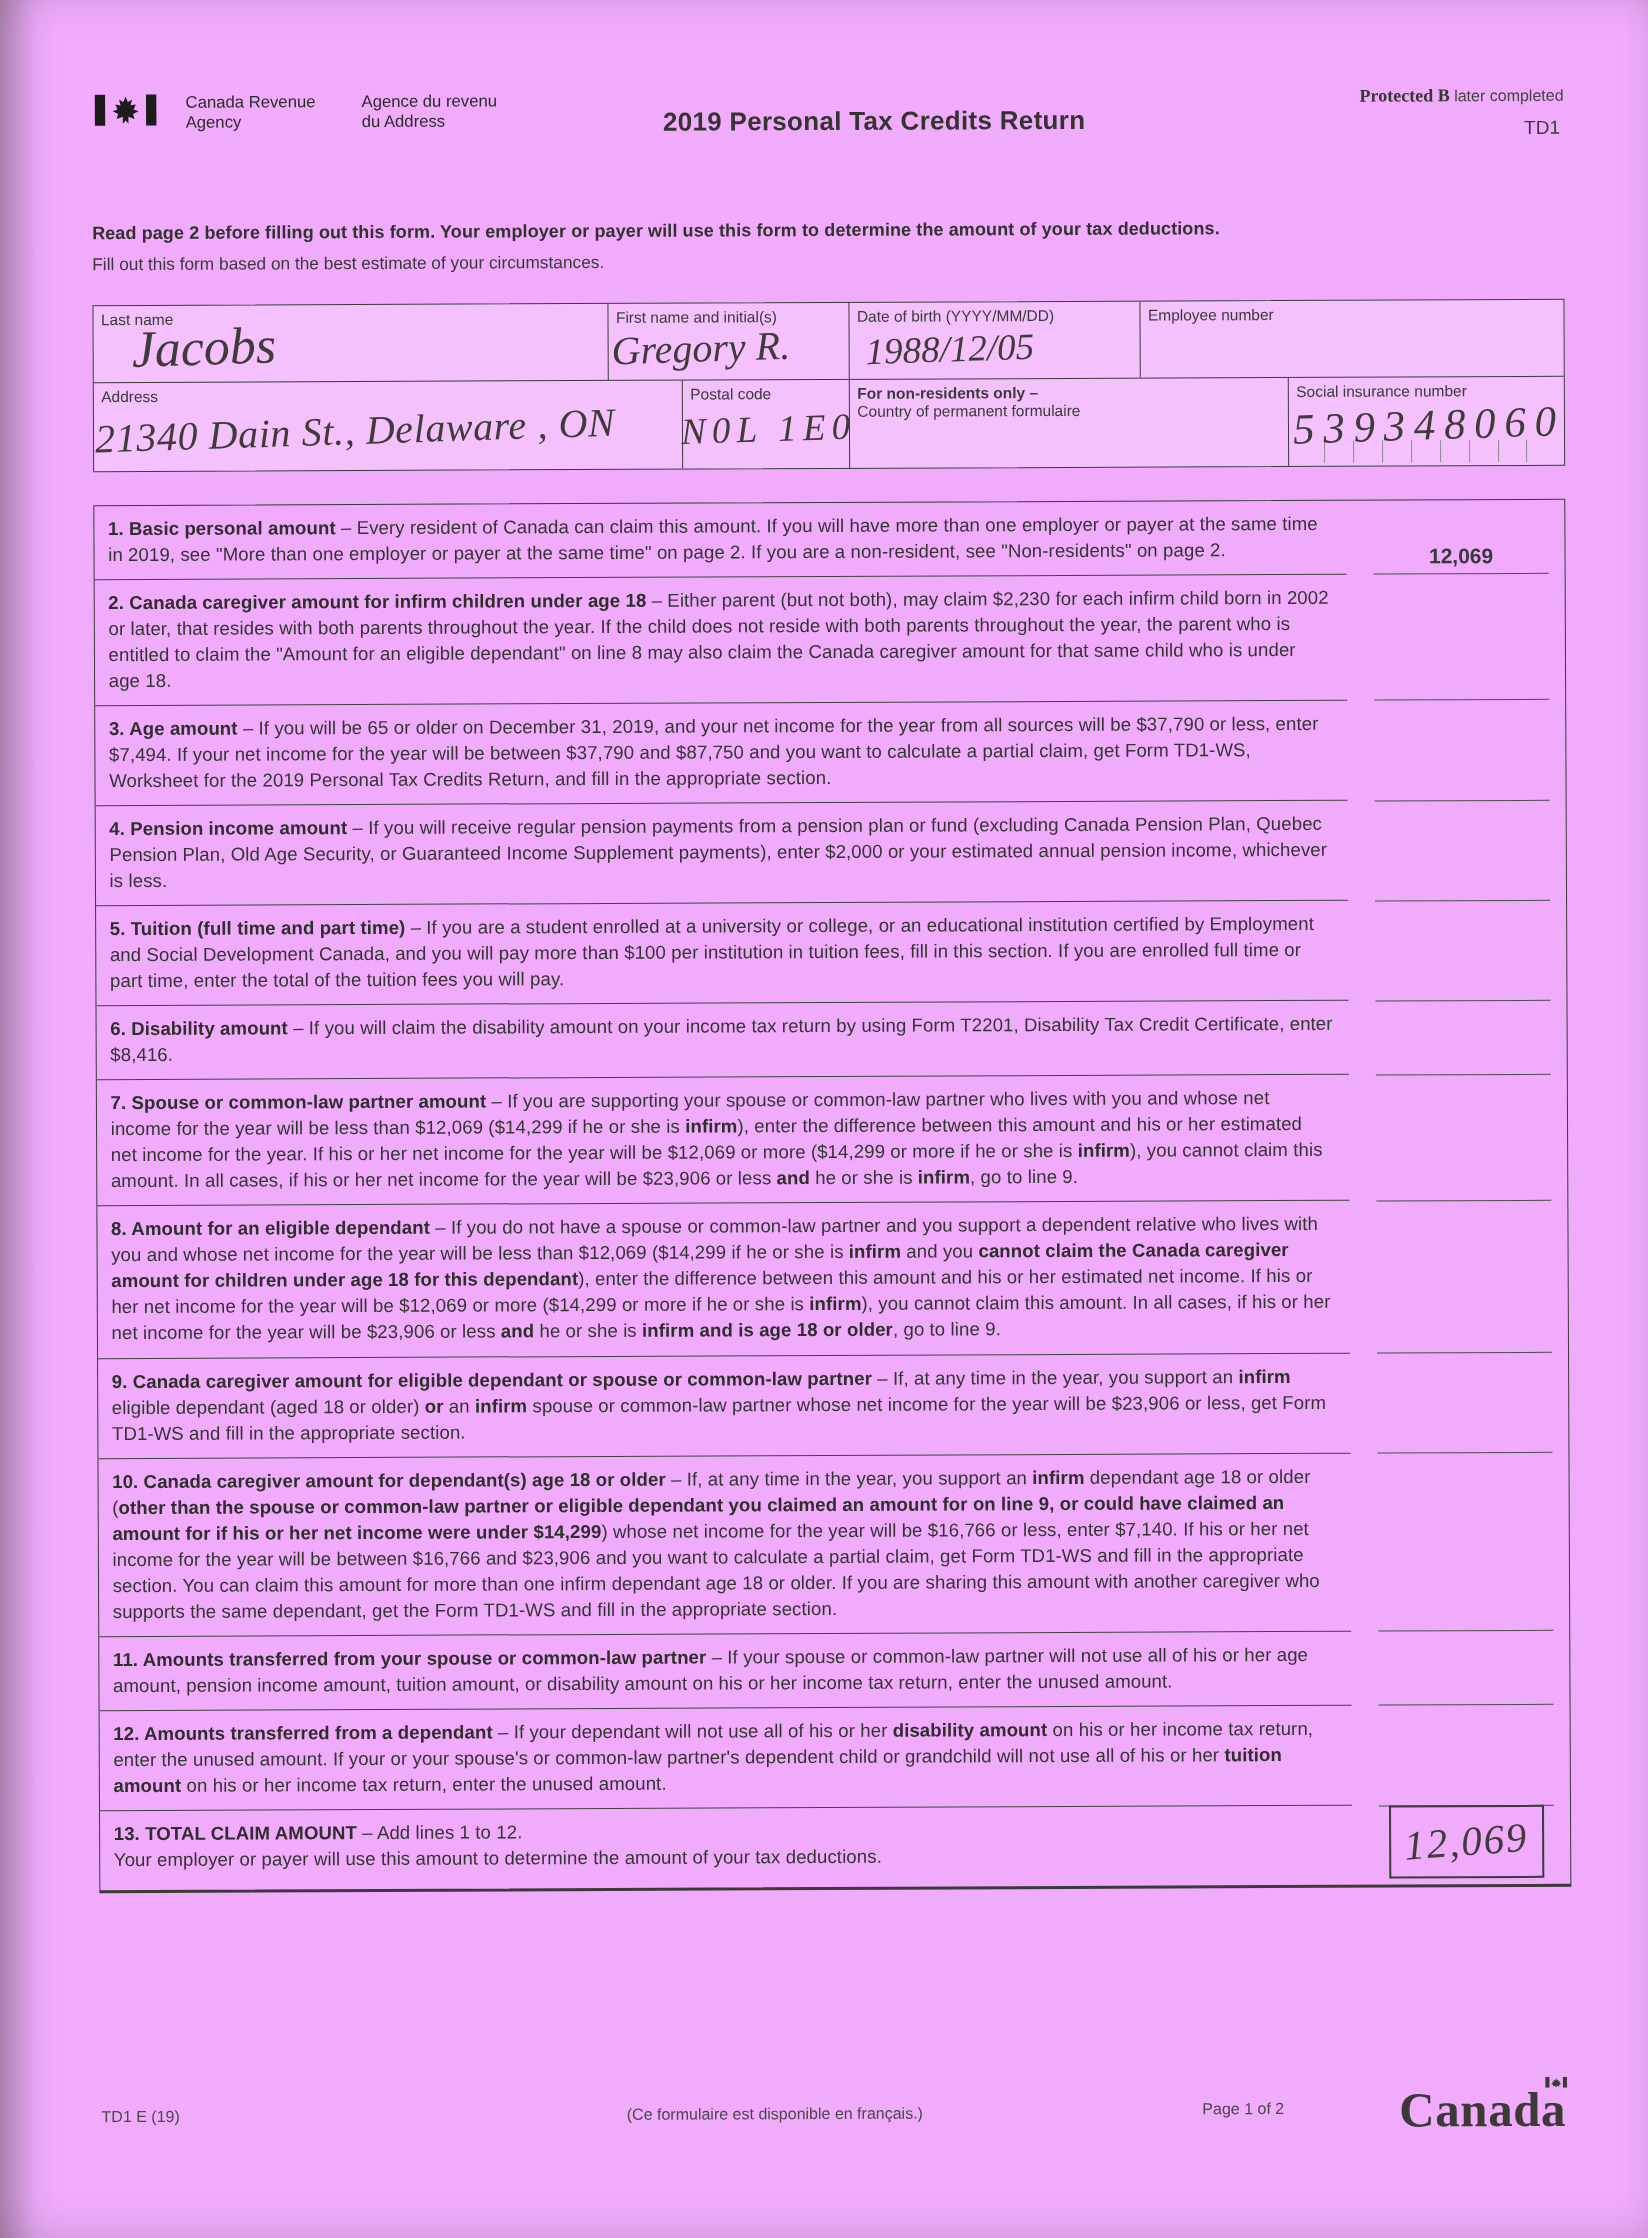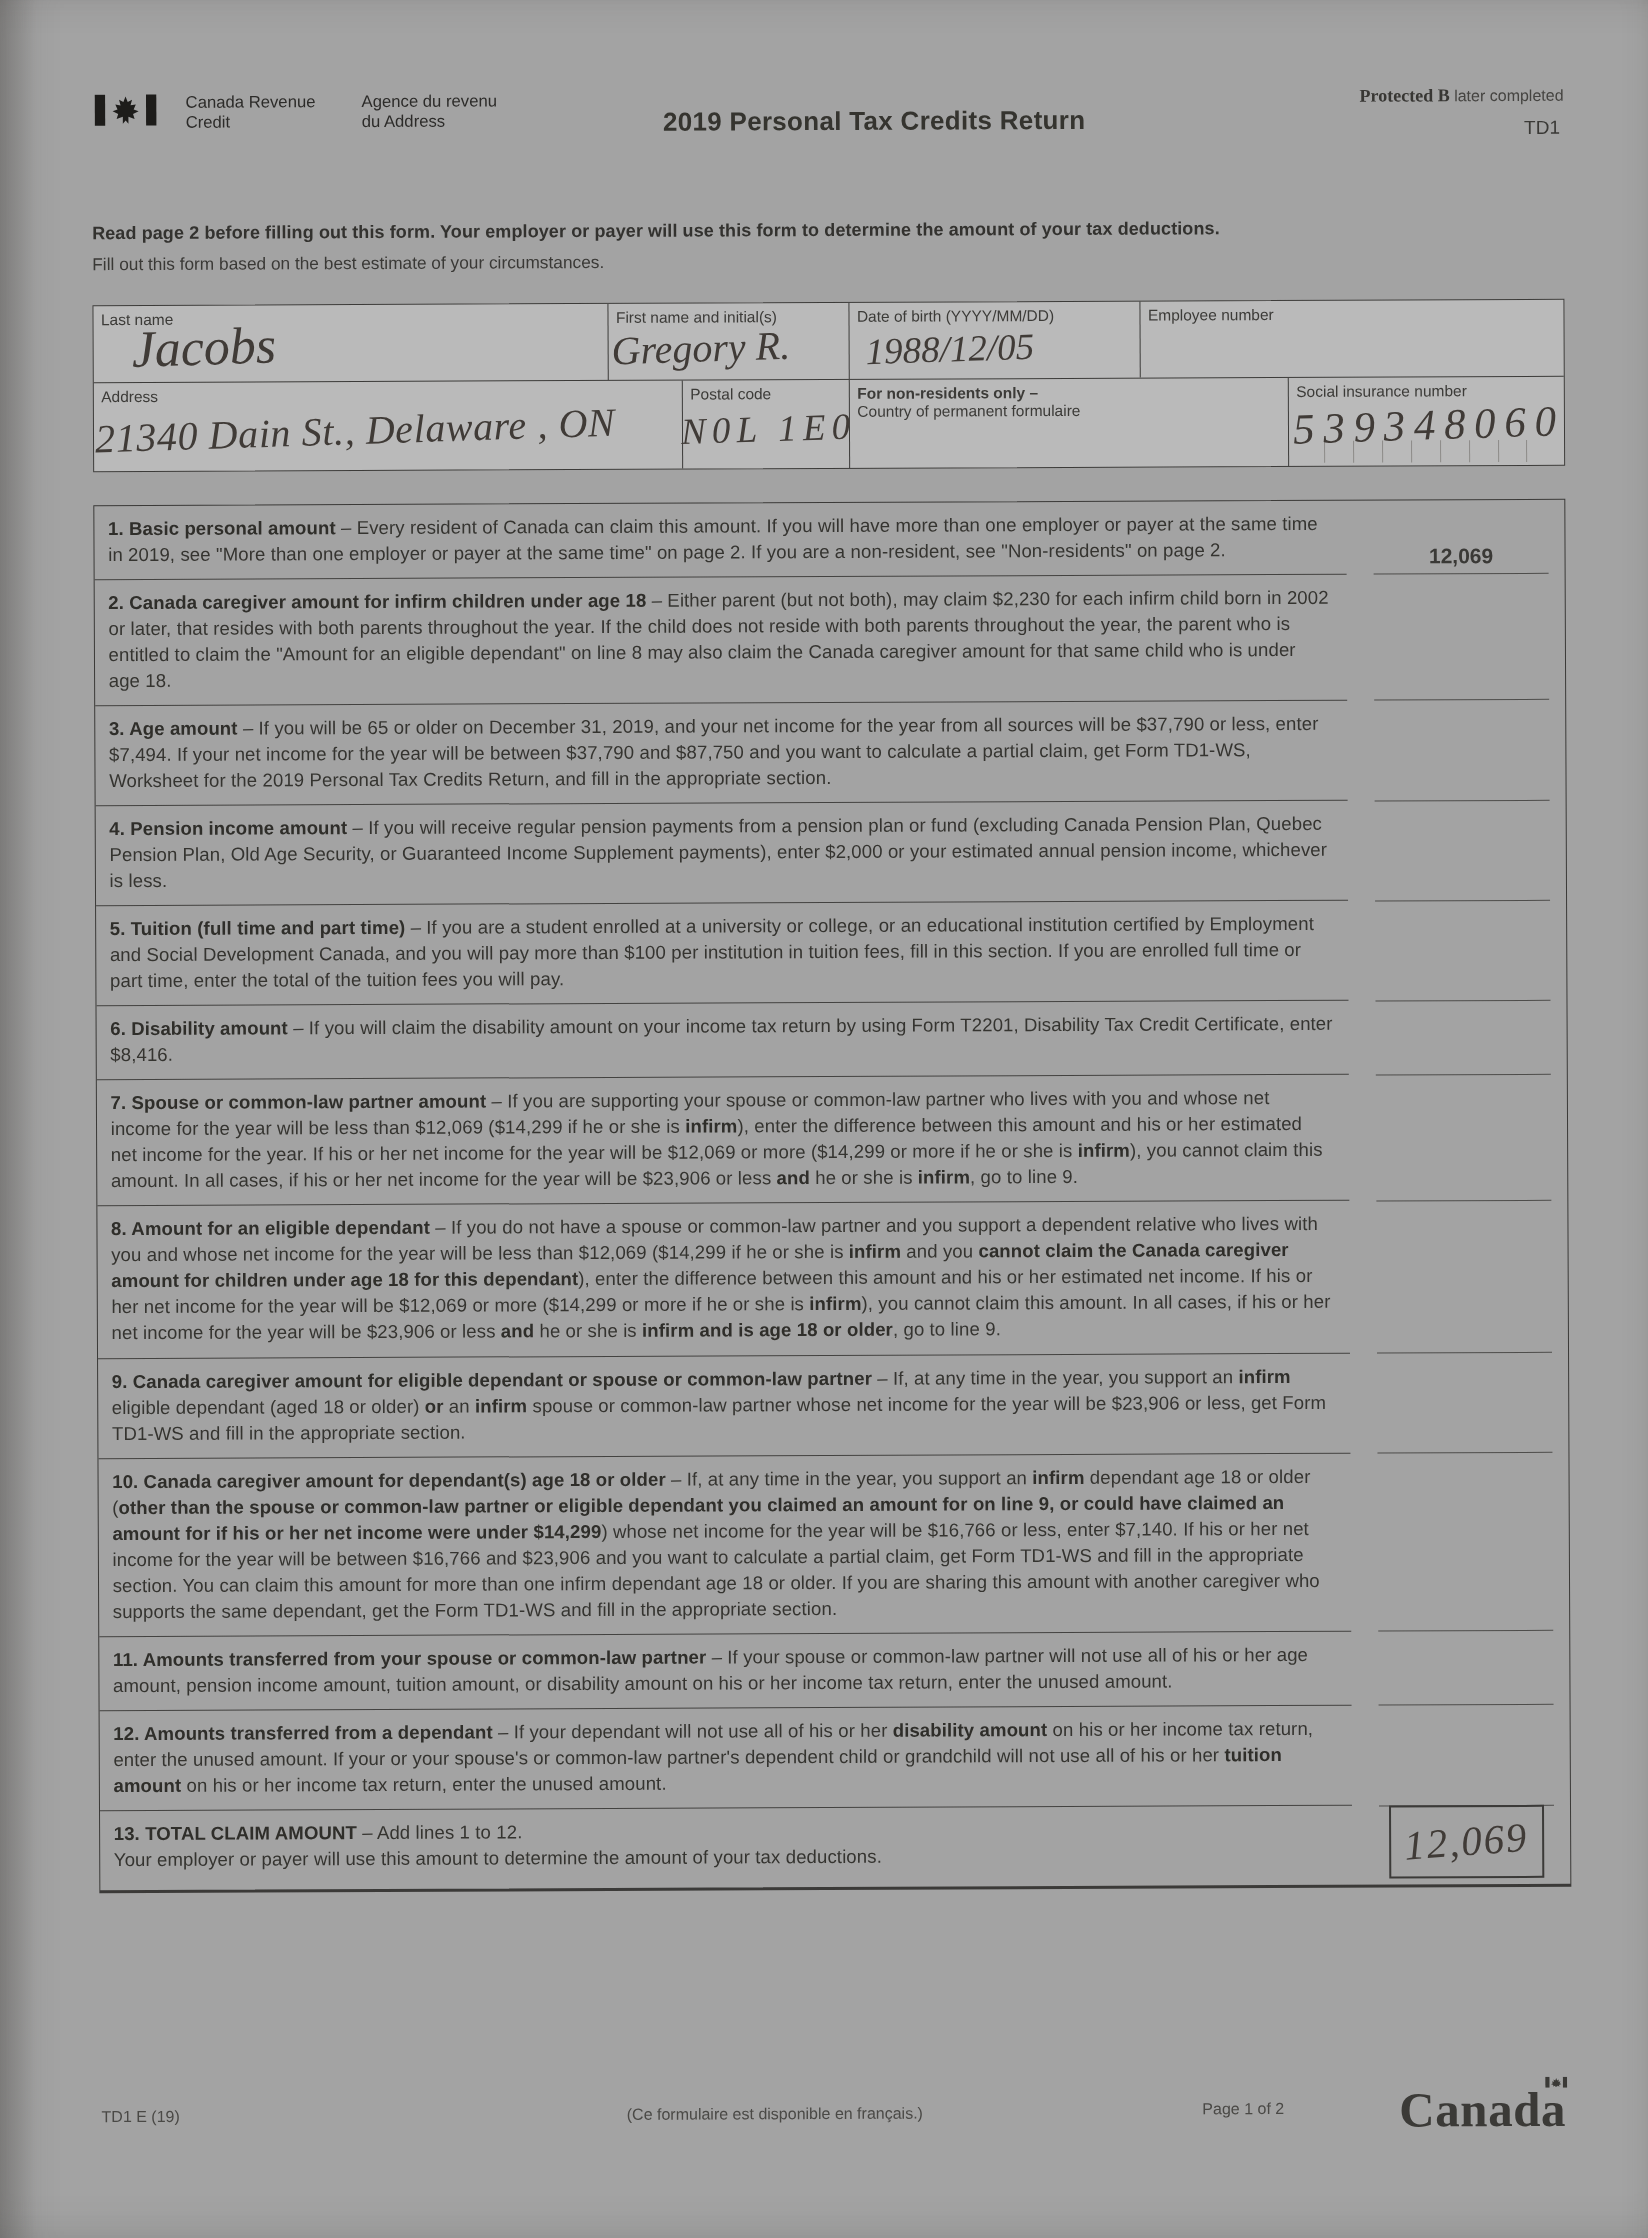--- a/index.html
+++ b/index.html
@@ -1,18 +1,18 @@
 <!DOCTYPE html>
 <html style="font-size:10px"><head>
 <meta charset="utf-8">
 <style>
   html,body{margin:0;padding:0;background:#cfcdca;}
   .page{
     position:relative; width:1648px; height:2239px; margin:0 auto;
-    background:#a3a3a3;
+    background:#f0abfc;
     box-shadow: inset 56px 0 43px -43px rgba(60,58,55,.35),
                 inset 0 31px 37px -34px rgba(60,58,55,.18),
                 inset -25px 0 31px -28px rgba(60,58,55,.15),
                 inset 0 -37px 43px -37px rgba(60,58,55,.22);
     overflow:hidden;
     font-family:"Liberation Sans", sans-serif;
     color:#2e2d2b;
   }
   .page::before{content:""; position:absolute; left:0; top:0; bottom:0; width:37px;
     background:linear-gradient(90deg, rgba(80,78,75,.20), rgba(80,78,75,0));}
@@ -92,21 +92,21 @@
     <div class="sheet">
 
       <div class="header">
         <svg class="flag-logo" viewBox="0 0 100 50">
           <rect x="0" y="0" width="17" height="50" fill="#1d1c1a"></rect>
           <rect x="83" y="0" width="17" height="50" fill="#1d1c1a"></rect>
           <path fill="#1d1c1a" d="M50,3 L53.5,12 L60.5,8.5 L58,17.5 L66.5,16 L63,24 L71,27 L62,31.5 L64.5,39.5 L54.5,36 L54.5,47 L50,42 L45.5,47 L45.5,36 L35.5,39.5 L38,31.5 L29,27 L37,24 L33.5,16 L42,17.5 L39.5,8.5 L46.5,12 Z"></path>
         </svg>
         <div class="agency en">
           <div>Canada Revenue</div>
-          <div>Credit</div>
+          <div>Agency</div>
         </div>
         <div class="agency fr">
           <div>Agence du revenu</div>
           <div>du Address</div>
         </div>
         <div class="form-title">2019 Personal Tax Credits Return</div>
         <div class="protected">
           <span class="pb">Protected B</span><span> later completed</span>
         </div>
         <div class="form-code">TD1</div>

